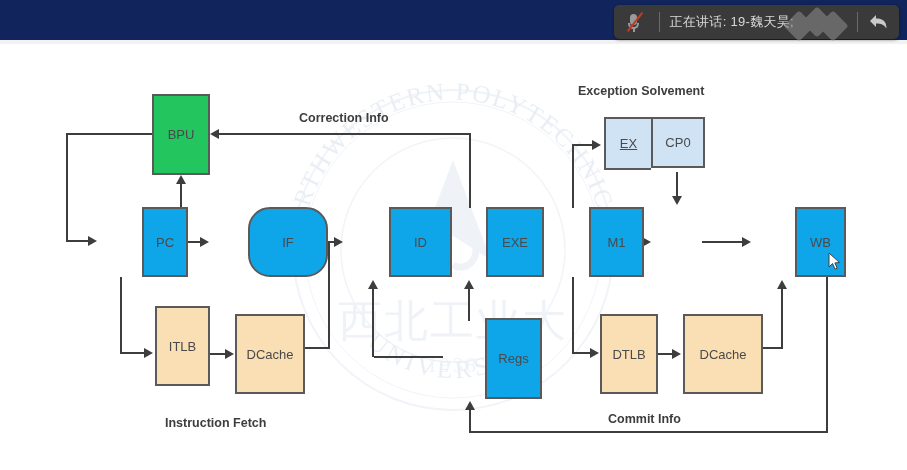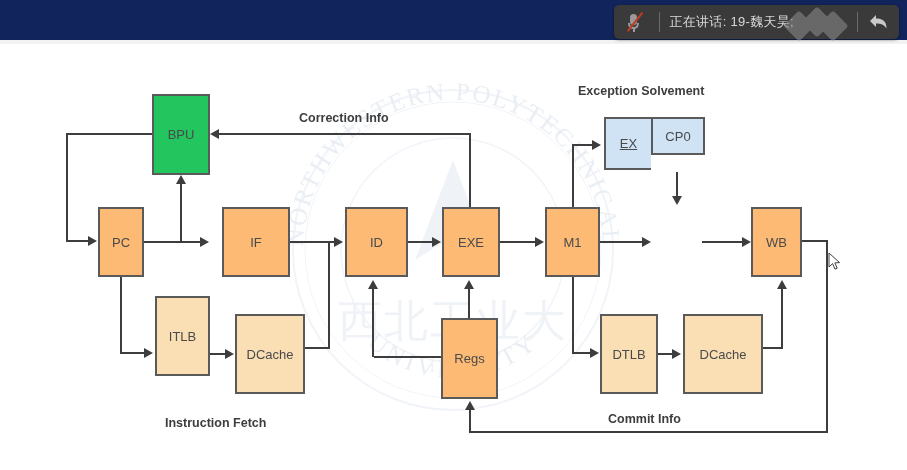--- a/index.html
+++ b/index.html
@@ -85,21 +85,21 @@
   
   .node {
     position:absolute;
     border:2px solid #5a5a5a;
     display:flex; align-items:center; justify-content:center;
     font-size:13px; color:#4a4a4a;
     font-family:"Liberation Sans", sans-serif;
     background:#f2f2f2;
     z-index:6;
   }
-  .node.gray  { background:#fdba74; }
+  .node.gray  { background:#0ea5e9;margin-left:44px; }
   .node.green { background:#22c55e; }
   .node.blue  { background:#cfe3f5; }
   .node.orange{ background:#fbdfb4; }
 
   .flabel {
     position:absolute; font-size:12.5px; font-weight:bold;
     color:#3d3d3d; white-space:nowrap; z-index:7;
   }
 
   
@@ -241,42 +241,42 @@
   <div class="ln h" style="left:469px; top:387px; width:359px;"></div>
   <div class="ln v" style="left:469px; top:366px; height:23px;"></div>
   <div class="ar u" style="left:465px; top:357px;"></div>
 
   <div class="node green" style="left:152px; top:50px;  width:58px;  height:81px;">
       <span>BPU</span>
     </div>
   <div class="node gray" style="left:98px;  top:163px; width:46px;  height:70px;">
       <span>PC</span>
     </div>
-  <div class="node gray" style="left:222px; top:163px; width:68px;  height:70px;">
+  <div class="node gray" style="left:204px; top:163px; width:80px;  height:70px;border-radius:22px;">
       <span>IF</span>
     </div>
   <div class="node gray" style="left:345px; top:163px; width:63px;  height:70px;">
       <span>ID</span>
     </div>
   <div class="node gray" style="left:442px; top:163px; width:58px;  height:70px;">
       <span>EXE</span>
     </div>
   <div class="node gray" style="left:545px; top:163px; width:55px;  height:70px;">
       <span>M1</span>
     </div>
   <div class="node gray" style="left:751px; top:163px; width:51px;  height:70px;">
       <span>WB</span>
     </div>
   <div class="node blue" style="left:604px; top:73px;  width:47px;  height:53px; border-right:none;text-decoration:underline;">
       <span>EX</span>
     </div>
-  <div class="node blue" style="left:651px; top:73px;  width:54px;  height:38px;">
+  <div class="node blue" style="left:651px; top:73px;  width:54px;  height:51px;">
       <span>CP0</span>
     </div>
-  <div class="node orange" style="left:155px; top:252px; width:55px;  height:80px;">
+  <div class="node orange" style="left:155px; top:262px; width:55px;  height:80px;">
       <span>ITLB</span>
     </div>
   <div class="node orange" style="left:235px; top:270px; width:70px;  height:80px;">
       <span>DCache</span>
     </div>
   <div class="node gray" style="left:441px; top:274px; width:57px;  height:81px;">
       <span>Regs</span>
     </div>
   <div class="node orange" style="left:600px; top:270px; width:58px;  height:80px;">
       <span>DTLB</span>

